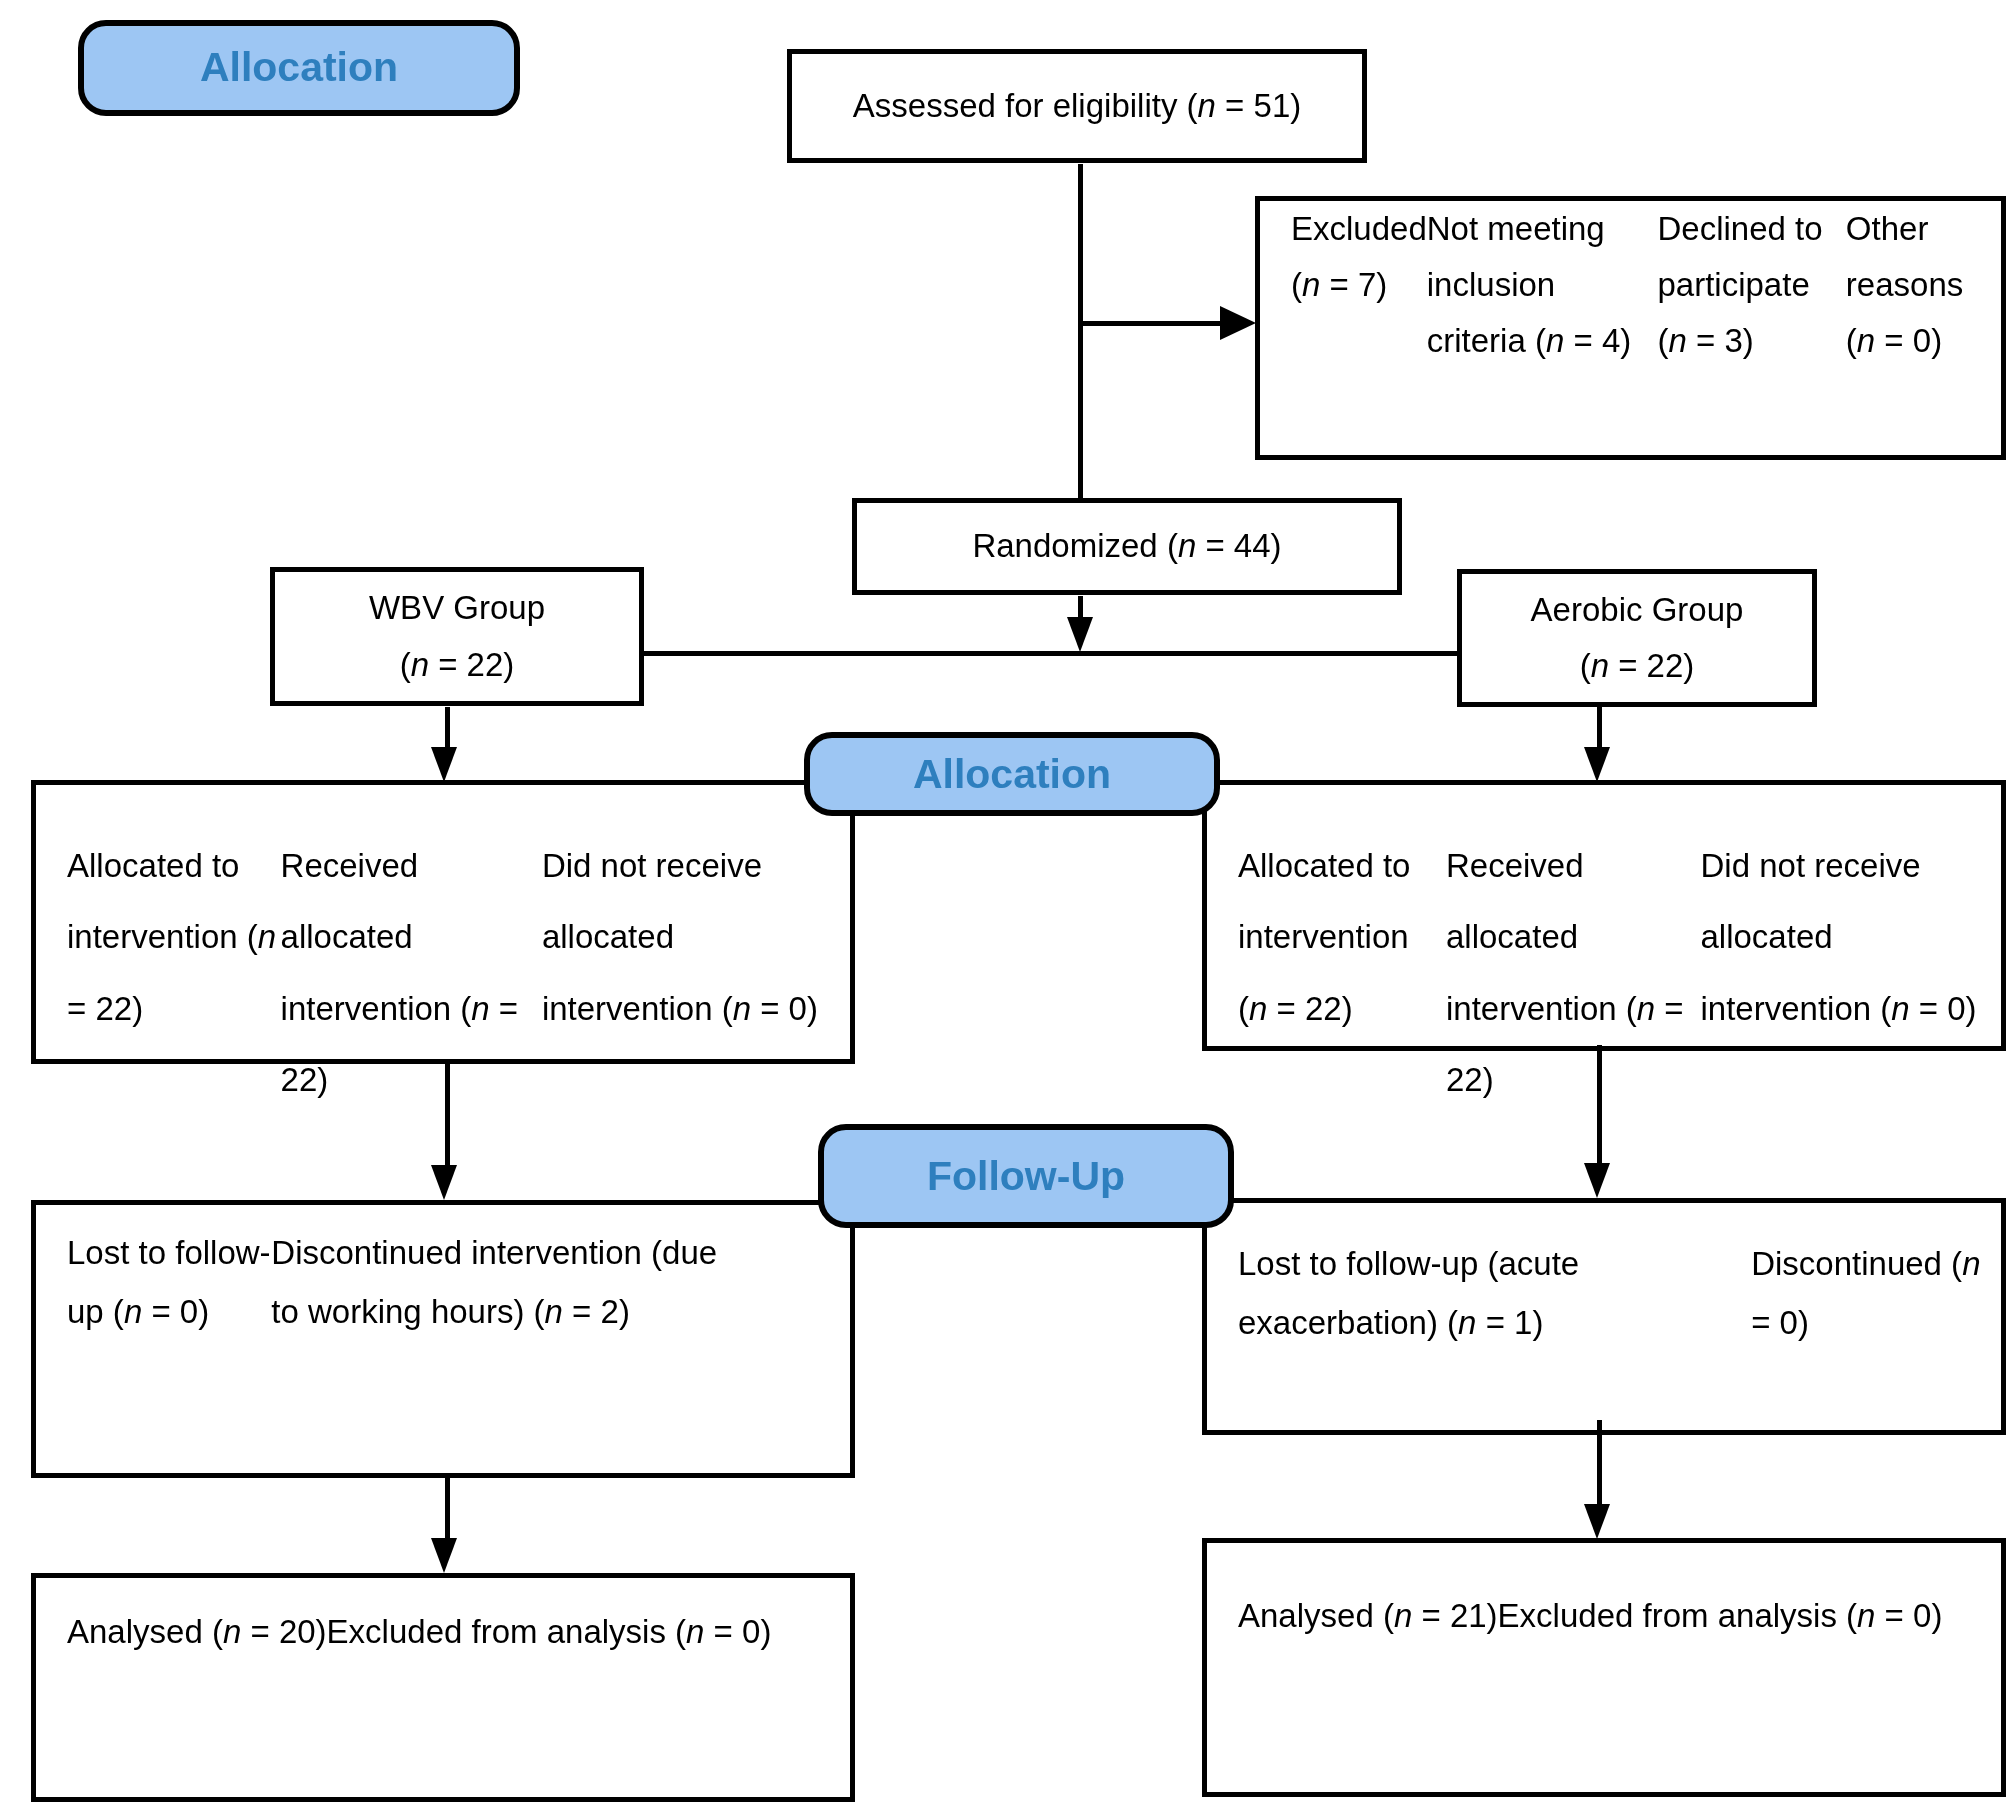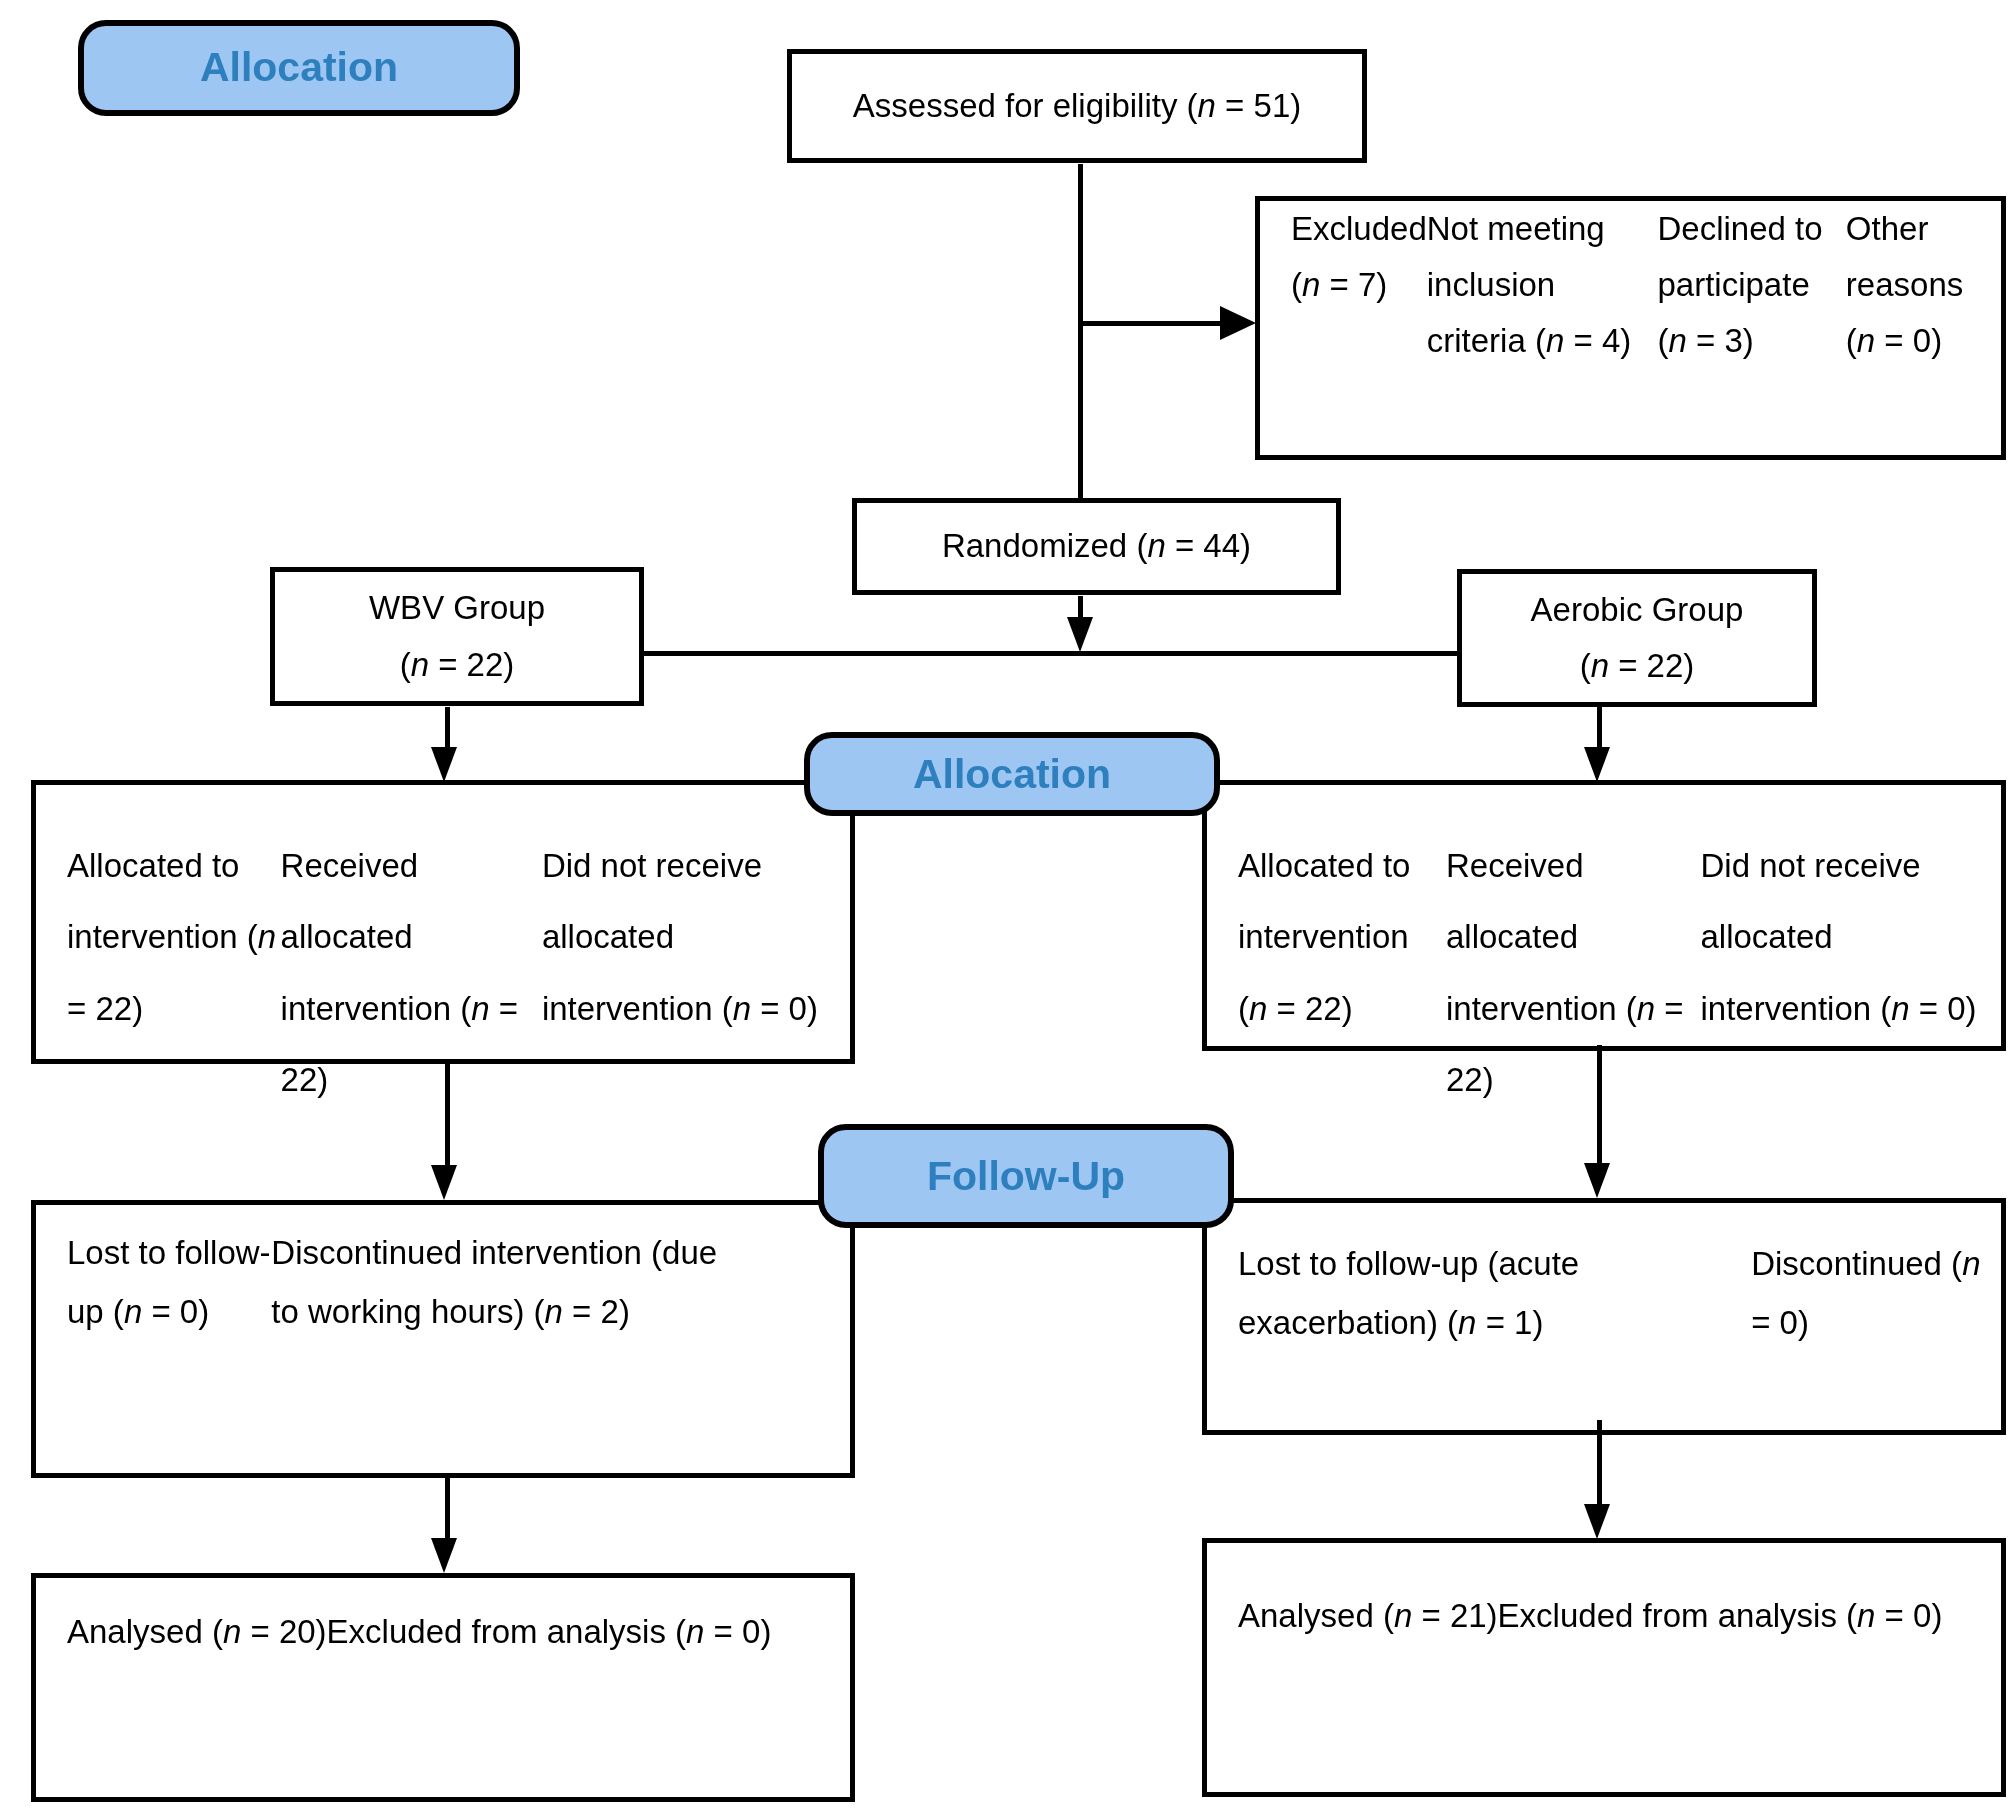--- a/index.html
+++ b/index.html
@@ -53,21 +53,21 @@
   <div class="hline" style="left:1080px;top:321px;width:147px;"></div>
   <div class="arr-right" style="left:1220px;top:306px;"></div>
 
   <div class="box list vcenter lh-excluded pad-excluded" style="left:1255px;top:196px;width:751px;height:264px;">
     <div>Excluded (<i>n</i> = 7)</div>
     <div>Not meeting inclusion criteria (<i>n</i>  = 4)</div>
     <div>Declined to participate (<i>n</i>  = 3)</div>
     <div>Other reasons (<i>n</i>  = 0)</div>
   </div>
 
-  <div class="box center" style="left:852px;top:498px;width:489px;height:97px;">
+  <div class="box center" style="left:852px;top:498px;width:550px;height:97px;">
     <div>Randomized (<i>n</i> = 44)</div>
   </div>
 
   <div class="vline" style="left:1078px;top:596px;height:24.6px;"></div>
   <div class="arr-down" style="left:1067px;top:617px;"></div>
   <div class="hline" style="left:644px;top:651px;width:813px;"></div>
 
   <div class="box center" style="left:270px;top:567px;width:374px;height:139px;">
     <div>WBV Group</div>
     <div>(<i>n</i> = 22)</div>

